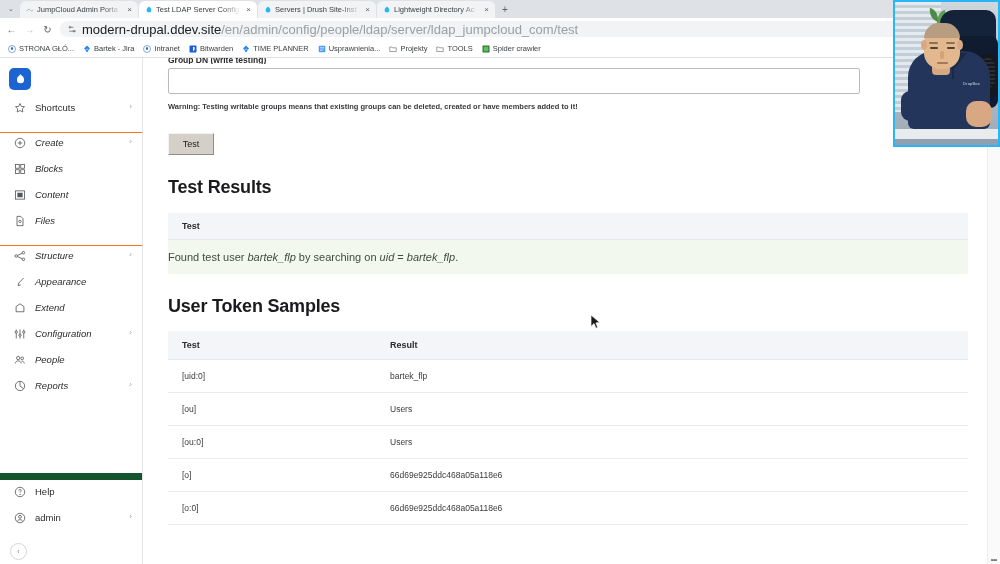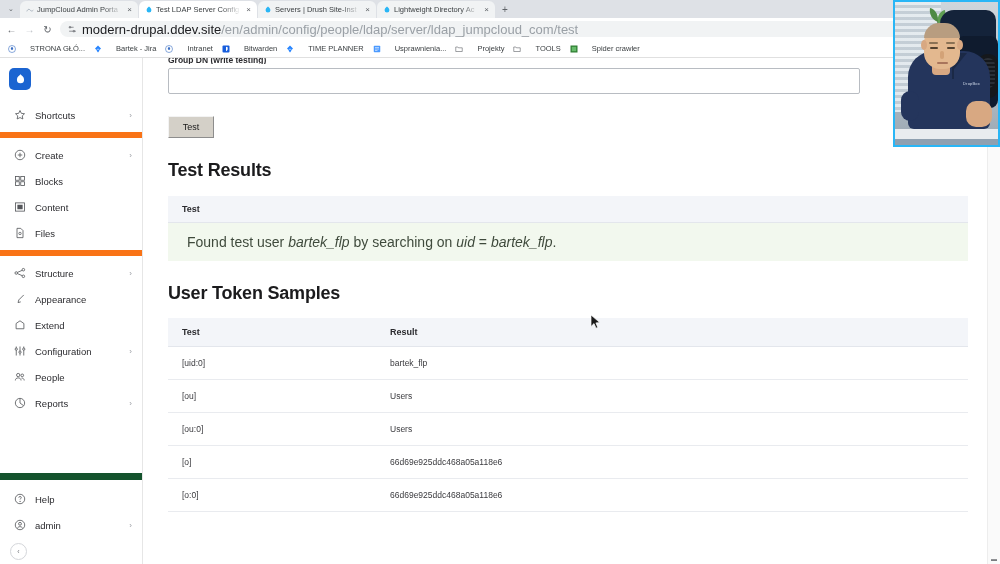--- a/index.html
+++ b/index.html
@@ -61,21 +61,21 @@
   }
   .omnibox-url { font-size: 13px; color: #9aa0a6; white-space: nowrap; overflow: hidden; }
   .omnibox-url b { color: #202124; font-weight: 400; }
   .tb-icon { width: 13px; text-align: center; font-size: 9px; color: #5f6368; flex: 0 0 auto; }
 
   .bookmarks {
     height: 18px; background: #ffffff; display: flex;
     align-items: center; padding: 0 4px; gap: 1px;
     border-bottom: 1px solid #e0e0e0;
   }
-  .bm { display: flex; align-items: center; gap: 14px; padding: 1px 4px; flex: 0 0 auto; }
+  .bm { display: flex; align-items: center; gap: 3px; padding: 1px 4px; flex: 0 0 auto; }
   .bm-label { font-size: 7.5px; color: #3c4043; white-space: nowrap; }
   .bm-ico { width: 8px; height: 8px; flex: 0 0 auto; }
 
   
   .viewport {
     position: absolute; top: 58px; left: 0;
     width: 1000px; height: 506px; display: flex;
     background: #ffffff;
   }
 
@@ -86,23 +86,23 @@
     display: flex; flex-direction: column; flex: 0 0 auto;
     position: relative;
   }
   .drupal-logo {
     width: 22px; height: 22px; border-radius: 5px;
     background: #1b64d1; margin: 10px 0 8px 9px;
     display: flex; align-items: center; justify-content: center;
     flex: 0 0 auto;
   }
   .nav-group { padding: 4px 0; }
-  .nav-group + .nav-group { border-top: 6px solid #f97316; }
+  .nav-group + .nav-group { border-top: 1px solid #f97316; font-style: italic; }
   .nav-item {
-    height: 26px; display: flex; align-items: center;
+    height: 26px; display: flex; align-items: flex-start;
     padding: 0 10px 0 14px; gap: 9px;
   }
   .nav-ico { width: 12px; height: 12px; flex: 0 0 auto; color: #55575b; }
   .nav-label { font-size: 9.5px; color: #2b2b2f; flex: 1 1 auto; white-space: nowrap; }
   .nav-chev { font-size: 8px; color: #9a9da3; flex: 0 0 auto; }
   .sidebar-bottom { margin-top: auto; border-top: 7px solid #14532d; padding: 6px 0 4px; }
   .collapse-btn {
     width: 17px; height: 17px; border-radius: 50%;
     border: 1px solid #d4d6da; margin: 5px 0 0 10px;
     display: flex; align-items: center; justify-content: center;
@@ -141,22 +141,22 @@
     font-size: 18px; font-weight: bold; color: #1b1b1d;
     margin-top: 22px; letter-spacing: -0.2px;
   }
 
   .result-box { margin-top: 15px; width: 800px; }
   .result-head {
     background: #f3f5f9; border-bottom: 1px solid #e3e6ec;
     padding: 8px 14px; font-size: 9px; font-weight: bold; color: #2b2b2f;
   }
   .result-body {
-    background: #f2f8ee; padding: 11px 19px;
-    font-size: 14px; color: #3f4a3c;
+    background: #f2f8ee; padding: 11px 0;
+    font-size: 11px; color: #3f4a3c;
   }
   .result-body i { font-style: italic; }
 
   table.tokens { width: 800px; margin-top: 14px; border-collapse: collapse; }
   table.tokens th {
     background: #f3f5f9; text-align: left; padding: 9px 14px;
     font-size: 9px; font-weight: bold; color: #2b2b2f;
     border-bottom: 1px solid #e3e6ec;
   }
   table.tokens td {
@@ -502,20 +502,21 @@
         <div class="collapse-btn">‹</div>
       </div>
     </div>
 
     <div class="main">
       <div class="main-inner">
 
         <div class="field-label">Group DN (write testing)</div>
         <div class="text-input"></div>
 
+        <div class="warn-strong">Warning: Testing writable groups means that existing groups can be deleted, created or have members added to it!</div>
 
         <div class="test-button">Test</div>
 
         <h2 class="section">Test Results</h2>
 
         <div class="result-box">
           <div class="result-head">Test</div>
           <div class="result-body"><span>Found test user </span><i>bartek_flp</i><span> by searching on </span><i>uid</i><span> = </span><i>bartek_flp</i><span>.</span></div>
         </div>
 

